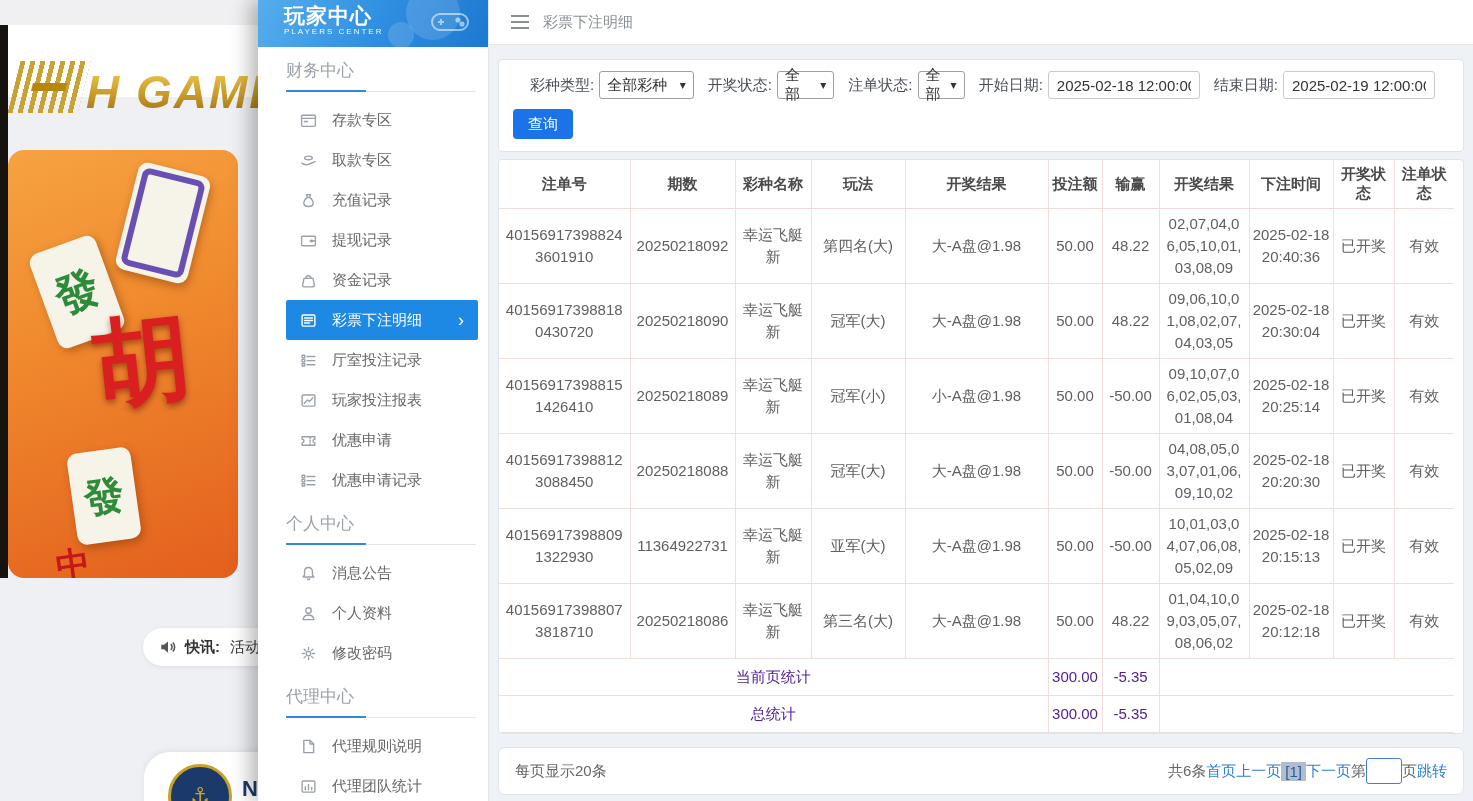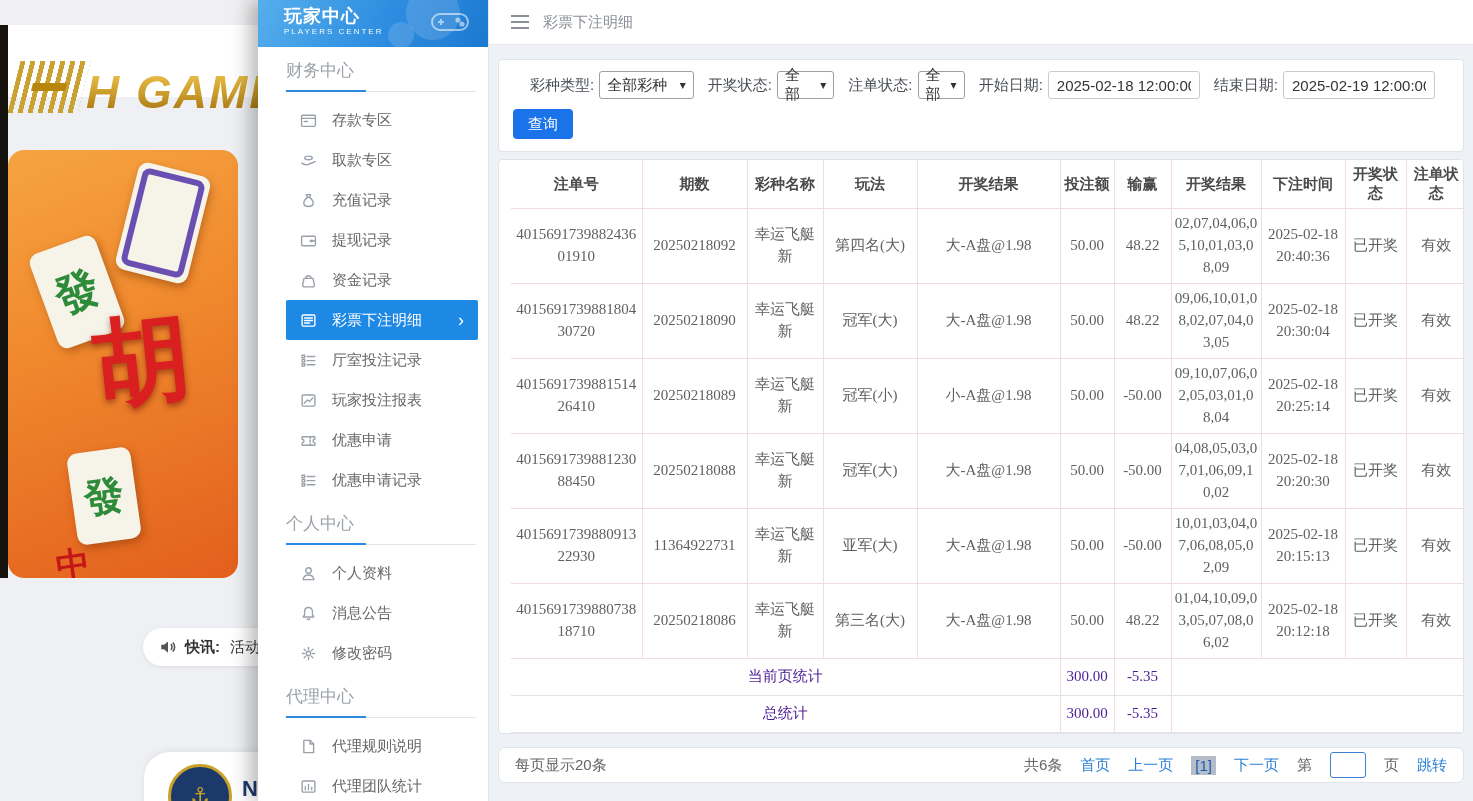--- a/index.html
+++ b/index.html
@@ -45,21 +45,21 @@
   .bottom-card .nletter{position:absolute;left:98px;top:24px;font-size:22px;font-weight:900;color:#1b3a6b;}
 
   
   .panel{position:absolute;left:258px;top:0;width:1215px;height:801px;display:flex;
     box-shadow:-8px 0 18px rgba(0,0,0,.28);background:#fff;}
 
   
   .sidebar{width:230px;height:801px;background:#ffffff;border-right:1px solid #e6e6e6;flex:0 0 auto;overflow:hidden;}
   .side-head{height:47px;background:linear-gradient(115deg,#55aeec 0%,#2e8de0 55%,#1c79d0 100%);
     position:relative;color:#fff;padding:5px 0 0 26px;box-sizing:border-box;overflow:hidden;}
-  .side-head .ht{font-size:18px;font-weight:bold;letter-spacing:1px;line-height:22px;}
+  .side-head .ht{font-size:21px;font-weight:bold;letter-spacing:1px;line-height:22px;}
   .side-head .hs{font-size:8px;letter-spacing:2px;opacity:.95;}
   .side-head .bubble{position:absolute;border-radius:50%;background:rgba(255,255,255,.14);}
   .side-head .b1{width:54px;height:54px;right:28px;top:-14px;}
   .side-head .b2{width:26px;height:26px;right:74px;top:22px;}
   .side-head .pad{position:absolute;right:18px;top:10px;width:40px;height:24px;opacity:.55;}
   .sec-title{margin:12px 12px 0 28px;padding-bottom:9px;font-size:17px;color:#9aa1a8;
     border-bottom:1px solid #e2e6ea;position:relative;}
   .sec-title::after{content:"";position:absolute;left:0;bottom:-1px;width:80px;height:2px;background:#2a8be0;}
   .side-item{height:40px;margin:0 10px 0 28px;padding-left:14px;display:flex;align-items:center;
     color:#666;font-size:15px;cursor:pointer;position:relative;}
@@ -86,36 +86,36 @@
   .select{height:28px;border:1px solid #9aa0a6;border-radius:3px;background:#fff;display:flex;align-items:center;
     padding:0 7px;font-size:15px;color:#333;cursor:pointer;margin-right:14px;box-sizing:border-box;}
   .select .sel-arrow{margin-left:auto;padding-left:10px;font-size:12px;color:#333;}
   .sel-lottery{width:122px;}
   .sel-draw{width:72px;}
   .sel-order{width:58px;}
   .date-input{height:28px;width:152px;border:1px solid #c6cbd1;border-radius:3px;font-size:15px;color:#333;
     padding:0 8px;margin-right:14px;box-sizing:border-box;font-family:inherit;}
   .btn-query{margin-top:10px;height:30px;padding:0 15px;background:#1a73e8;color:#fff;border:none;border-radius:4px;
     font-size:15px;cursor:pointer;font-family:inherit;}
-  .table-card{padding:0 12px 0 12px;overflow:hidden;font-family:Liberation Serif, serif;}
+  .table-card{padding:0 12px 0 0;overflow:hidden;}
   table.bets{border-collapse:collapse;table-layout:fixed;width:955px;}
   table.bets th{height:44px;font-size:15px;font-weight:bold;color:#4a4a4a;background:#fff;
     border:1px solid #f3dcdc;border-top:none;padding:2px 3px;}
   table.bets th:first-child,table.bets td:first-child{border-left:none;}
   table.bets th:last-child,table.bets td:last-child{border-right:none;}
   table.bets td{font-size:15px;color:#5f5f5f;text-align:center;border:1px solid #f3dcdc;padding:3px 3px;
     line-height:1.45;vertical-align:middle;}
   table.bets tbody tr.data-row{height:75px;}
   td.brk{word-break:break-all;}
   tr.summary-row{height:37px;}
   tr.summary-row td{border-color:#e3e3e3;border-left:none;border-right:none;color:#4c1d95;}
   tr.summary-row td.v{border-left:1px solid #f3dcdc;border-right:1px solid #f3dcdc;}
-  .pager-card{margin-top:13px;height:36px;display:flex;align-items:center;justify-content:space-between;
+  .pager-card{margin-top:13px;height:48px;display:flex;align-items:center;justify-content:space-between;
     padding:0 16px;font-size:15px;color:#666;border-radius:7px;}
-  .pager-right{display:flex;align-items:center;gap:18px;}
+  .pager-right{display:flex;align-items:center;gap:0;}
   .plink{color:#2a7fd4;text-decoration:none;cursor:pointer;}
   .pcur{background:#b5bcc7;color:#1a5fb0;padding:1px 4px;cursor:default;}
   .jump-input{width:30px;height:22px;border:1px solid #3f7fd6;border-radius:3px;font-size:14px;text-align:center;}
 </style>
 </head>
 <body>
 
 <div class="bg-page">
   <div class="bg-topstrip"></div>
   <div class="bg-logoband">
@@ -273,34 +273,34 @@
               <span>优惠申请记录</span>
             </div>
           </div>
         </div>
         <div class="side-sec">
           <div class="sec-title">个人中心</div>
           <div class="items">
             <div class="side-item">
               <span class="s-ico">
                 <svg viewBox="0 0 16 16" fill="none" stroke="currentColor" stroke-width="1.3" stroke-linecap="round" stroke-linejoin="round">
+                  <path d="M8 2.4c-2.4 0-3.7 1.8-3.7 4v3L3 11.3h10l-1.3-1.9v-3c0-2.2-1.3-4-3.7-4z"></path>
+                  <path d="M6.8 13a1.3 1.3 0 0 0 2.4 0"></path>
+                </svg>
+              </span>
+              <span>消息公告</span>
+            </div>
+            <div class="side-item">
+              <span class="s-ico">
+                <svg viewBox="0 0 16 16" fill="none" stroke="currentColor" stroke-width="1.3" stroke-linecap="round" stroke-linejoin="round">
                   <circle cx="8" cy="5.2" r="2.6"></circle>
                   <path d="M2.9 13.8c.5-2.9 2.6-4.4 5.1-4.4s4.6 1.5 5.1 4.4z"></path>
                 </svg>
               </span>
               <span>个人资料</span>
-            </div>
-            <div class="side-item">
-              <span class="s-ico">
-                <svg viewBox="0 0 16 16" fill="none" stroke="currentColor" stroke-width="1.3" stroke-linecap="round" stroke-linejoin="round">
-                  <path d="M8 2.4c-2.4 0-3.7 1.8-3.7 4v3L3 11.3h10l-1.3-1.9v-3c0-2.2-1.3-4-3.7-4z"></path>
-                  <path d="M6.8 13a1.3 1.3 0 0 0 2.4 0"></path>
-                </svg>
-              </span>
-              <span>消息公告</span>
             </div>
             <div class="side-item">
               <span class="s-ico">
                 <svg viewBox="0 0 16 16" fill="none" stroke="currentColor" stroke-width="1.3" stroke-linecap="round" stroke-linejoin="round">
                   <circle cx="8" cy="8" r="2.1"></circle>
                   <path d="M8 2.2v2M8 11.8v2M2.2 8h2M11.8 8h2M3.9 3.9l1.4 1.4M10.7 10.7l1.4 1.4M12.1 3.9l-1.4 1.4M5.3 10.7l-1.4 1.4"></path>
                 </svg>
               </span>
               <span>修改密码</span>
             </div>

